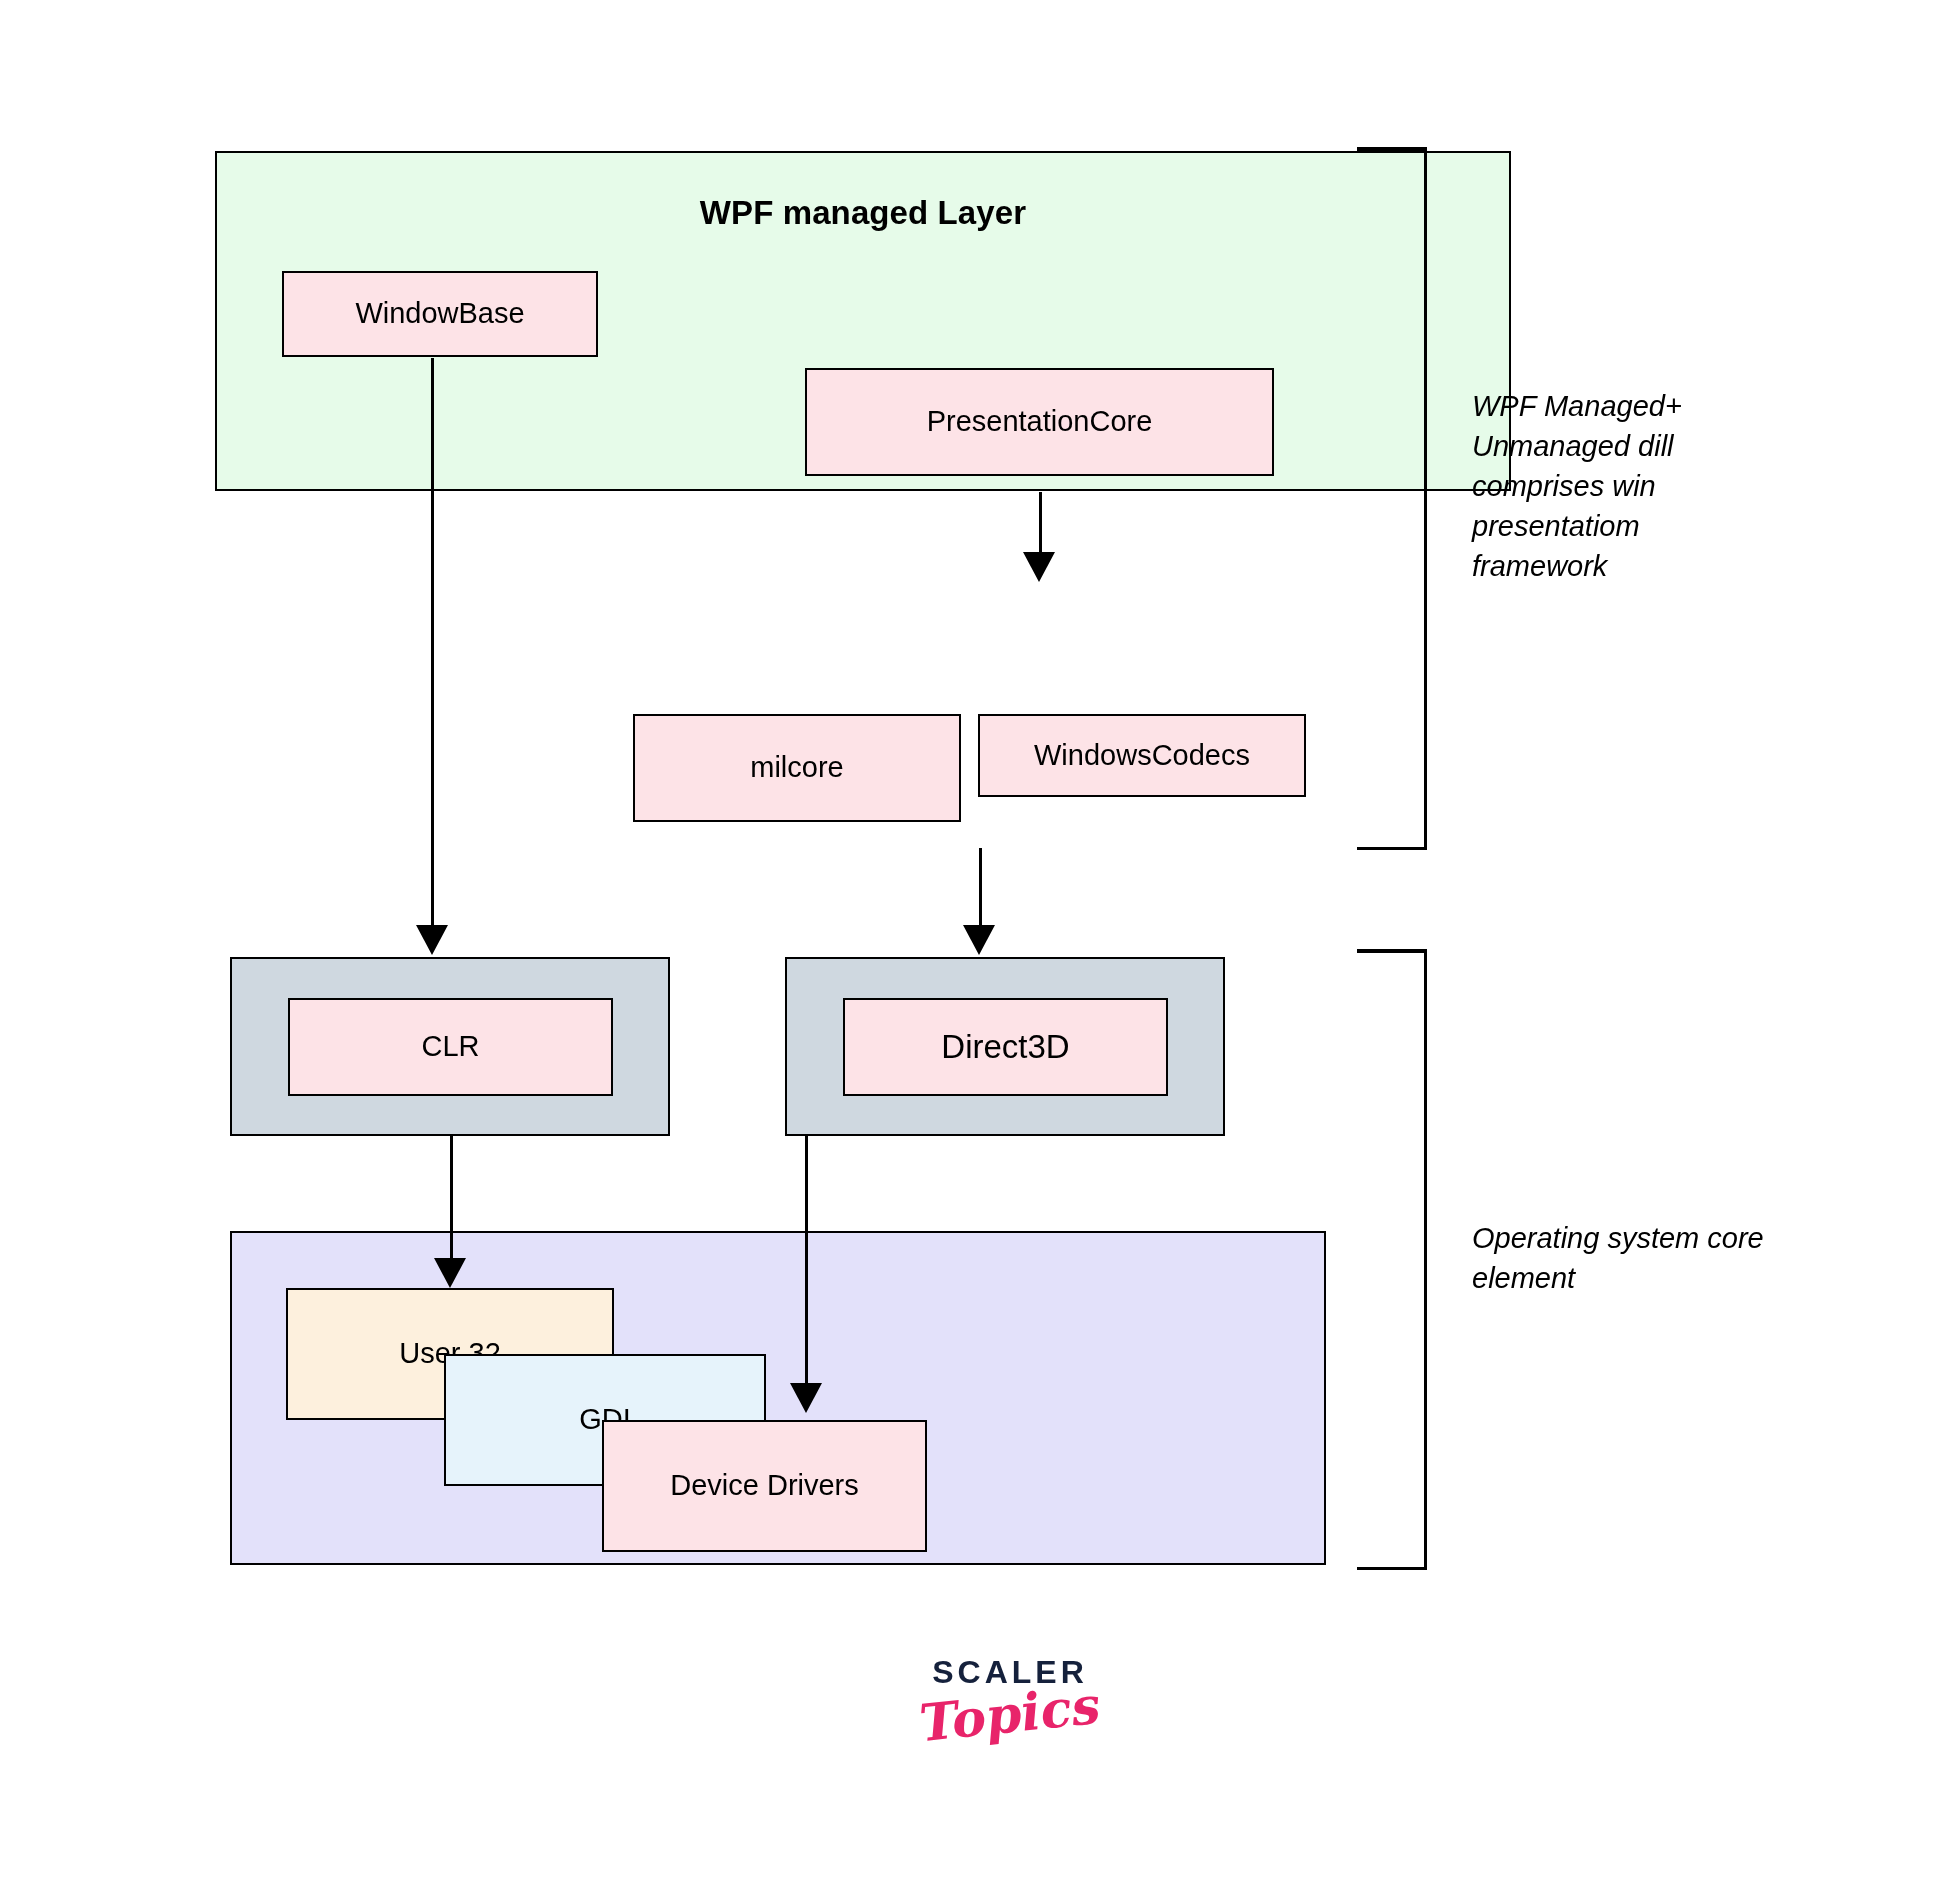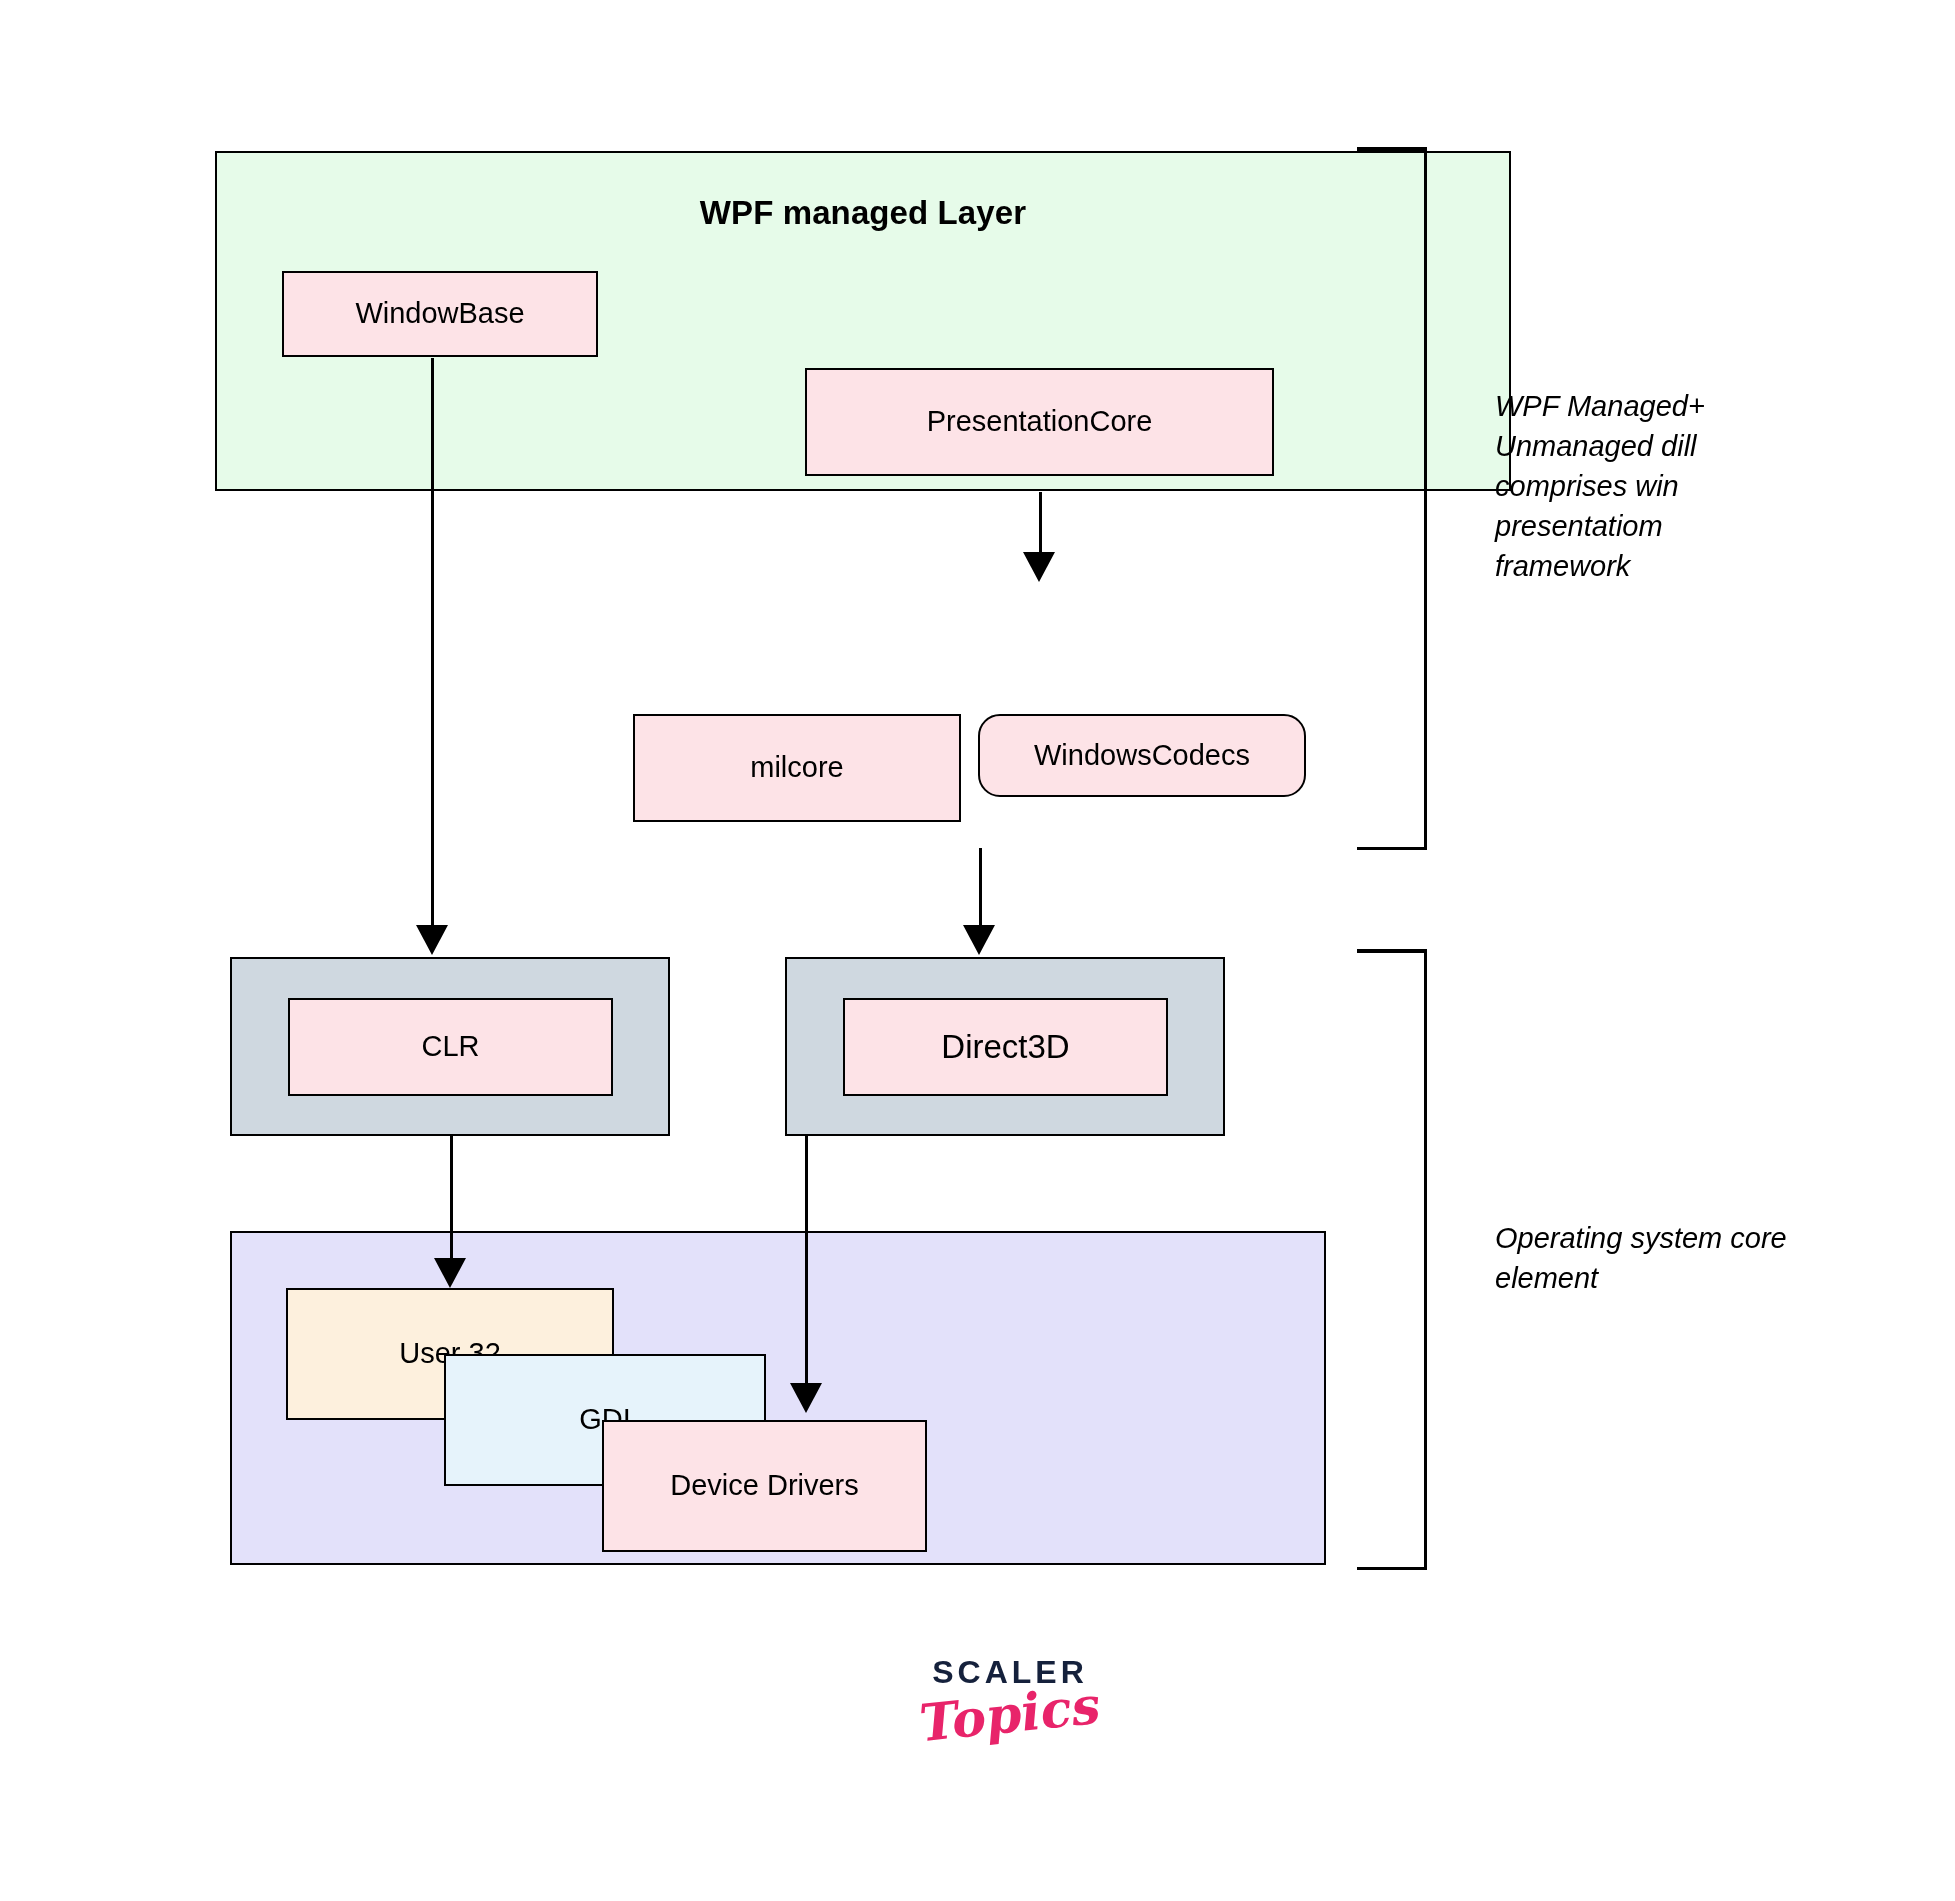--- a/index.html
+++ b/index.html
@@ -75,21 +75,21 @@
     background: #cfd8e0;
   }
 
   
   #chip-windowbase { left: 282px;  top: 271px; width: 316px; height: 86px; font-size: 29px; }
   #chip-presframework { left: 805px; top: 270px; width: 469px; height: 85px; font-size: 29px; }
   #chip-prescore  { left: 805px; top: 368px; width: 469px; height: 108px; font-size: 29px; }
 
   
   #chip-milcore   { left: 633px; top: 714px; width: 328px; height: 108px; font-size: 29px; }
-  #chip-wincodecs { left: 978px; top: 714px; width: 328px; height: 83px; font-size: 29px; border-radius: 22px; }
+  #chip-wincodecs { left: 978px; top: 714px; width: 328px; height: 83px; font-size: 29px; }
 
   
   #gray-clr   { left: 230px;  top: 957px; width: 440px; height: 179px; }
   #gray-d3d   { left: 785px; top: 957px; width: 440px; height: 179px; }
   #chip-clr   { left: 288px;  top: 998px; width: 325px; height: 98px; font-size: 29px; }
   #chip-d3d   { left: 843px; top: 998px; width: 325px; height: 98px; font-size: 33px; }
 
   
   #chip-user32 { left: 286px; top: 1288px; width: 328px; height: 132px; font-size: 29px;
                  background:#fdf0dd; align-items:center; justify-content:center; z-index: 3;}
@@ -135,21 +135,20 @@
   .bracket .tick.bottom { bottom: 0; }
 
   
   .annotation {
     position: absolute;
     font-style: italic;
     color: #000000;
     font-size: 29px;
     line-height: 1.38;
     white-space: pre-line;
-    margin-left: 23px;
   }
   #annot-top { left: 1472px; top: 386px; width: 299px; }
   #annot-bottom { left: 1472px; top: 1218px; width: 299px; }
 
   
   #logo {
     position: absolute;
     left: 889px;
     top: 1656px;
     width: 242px;

